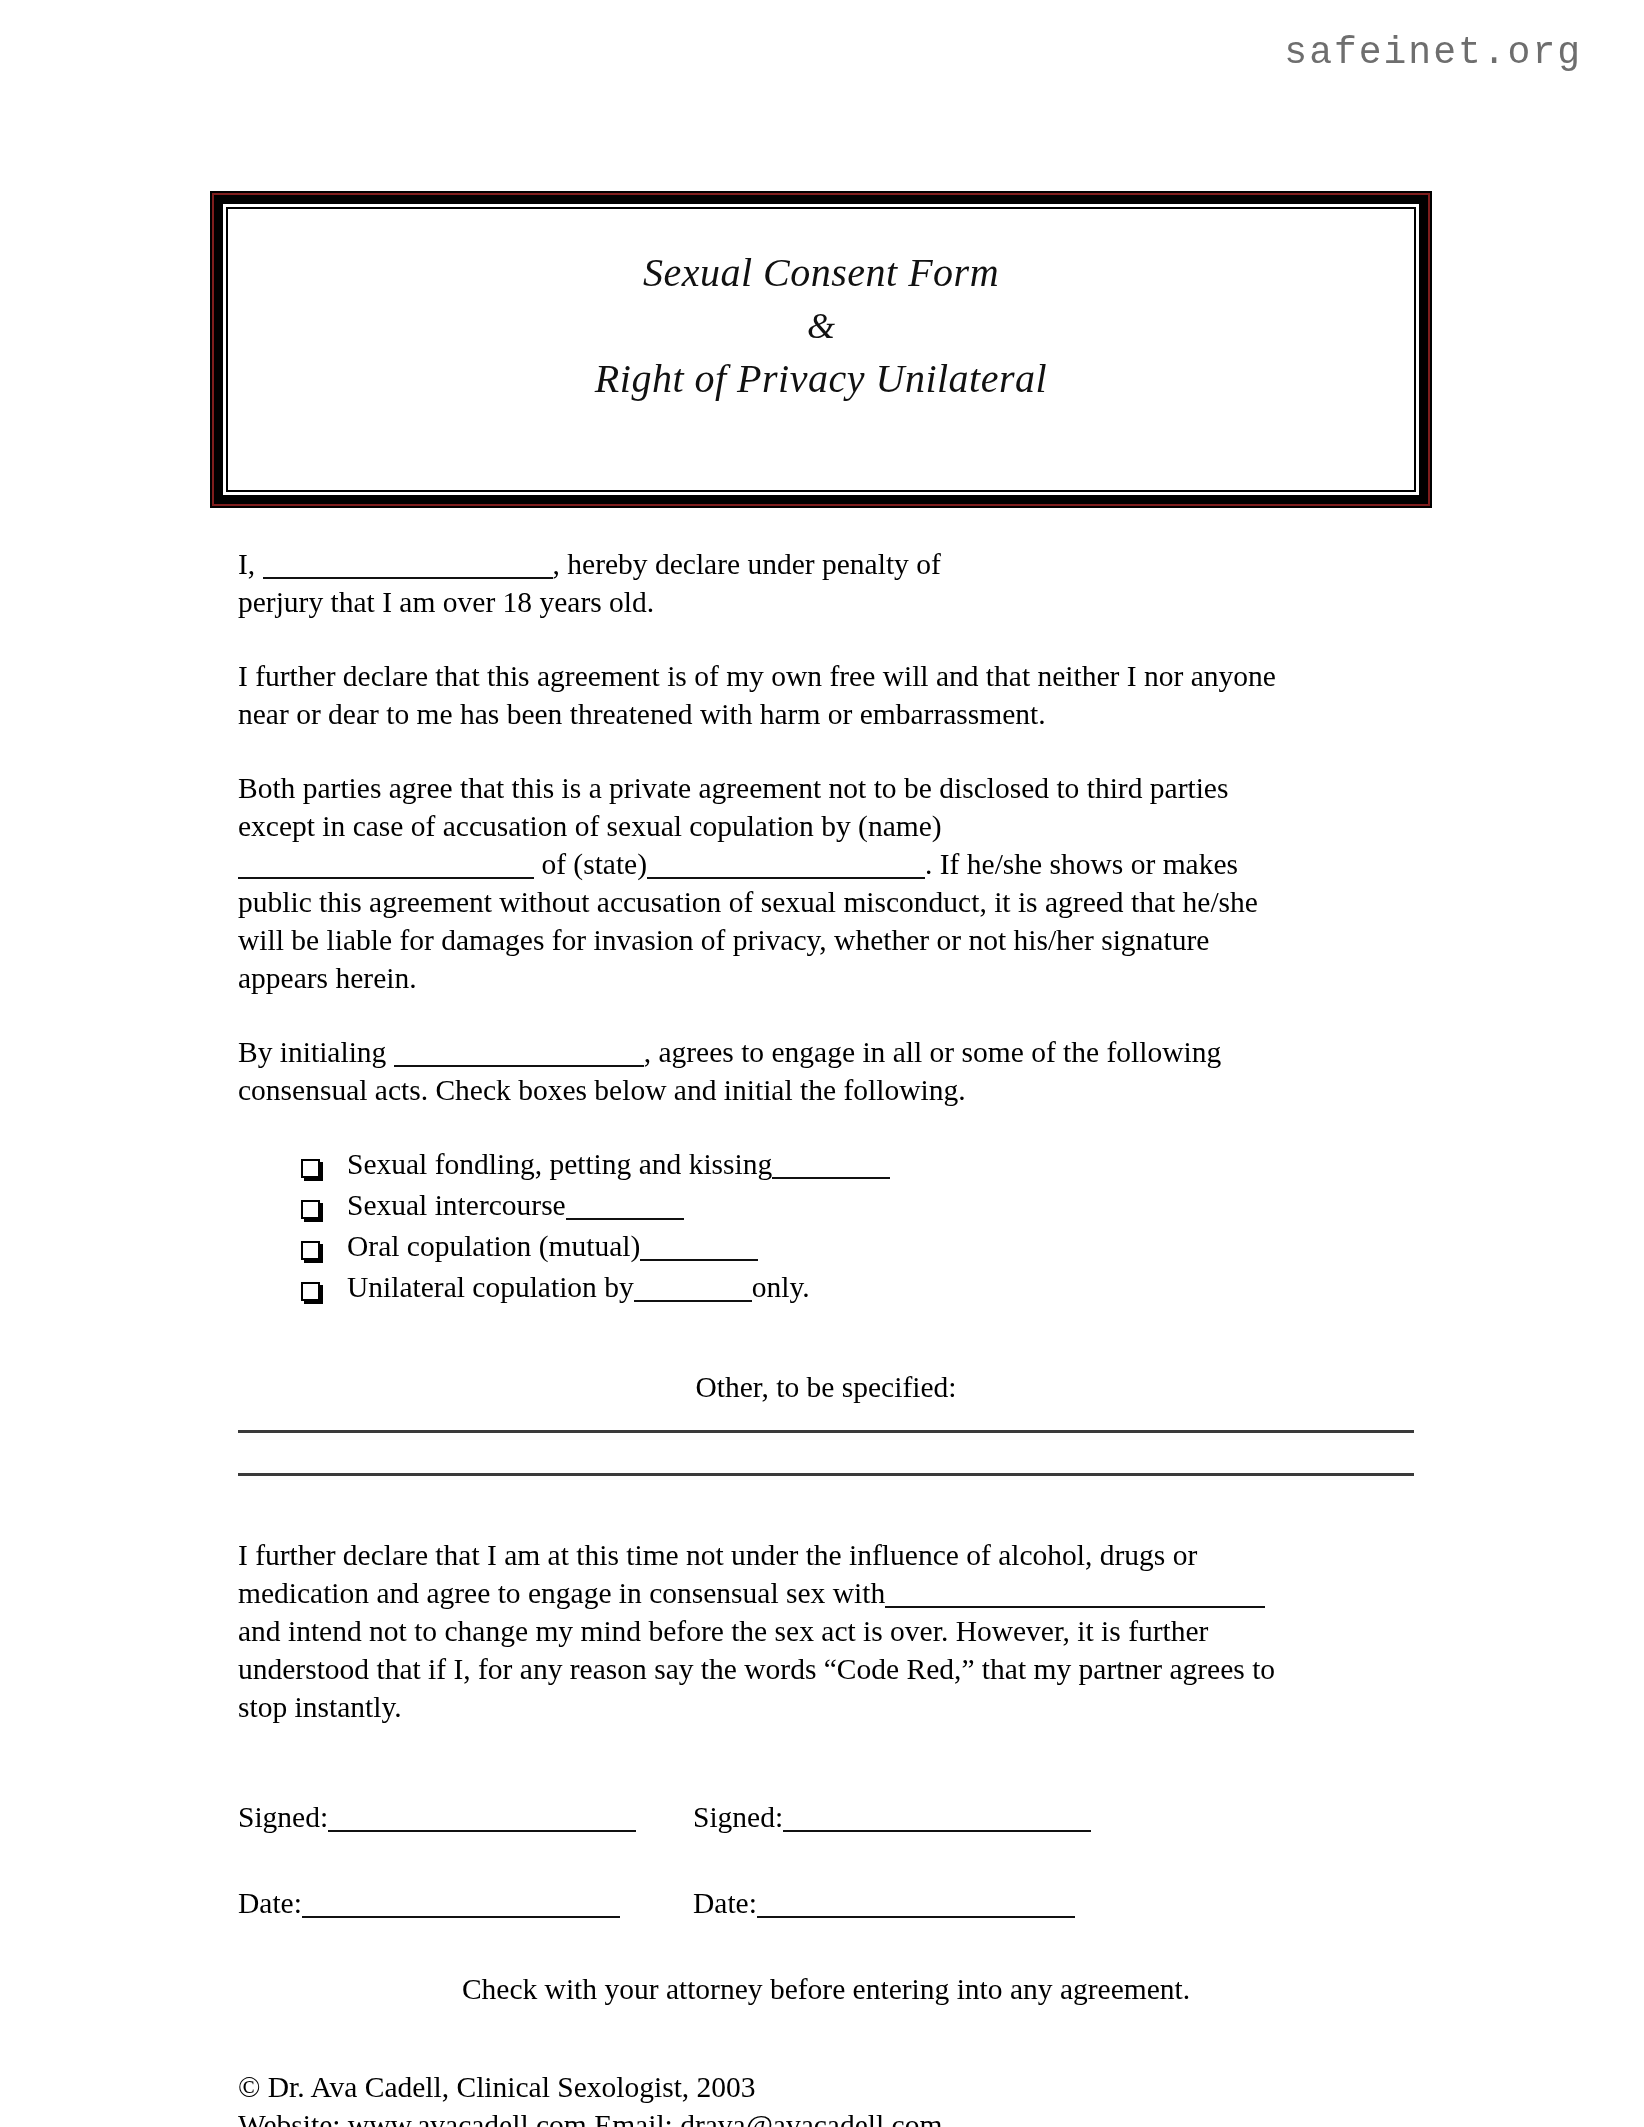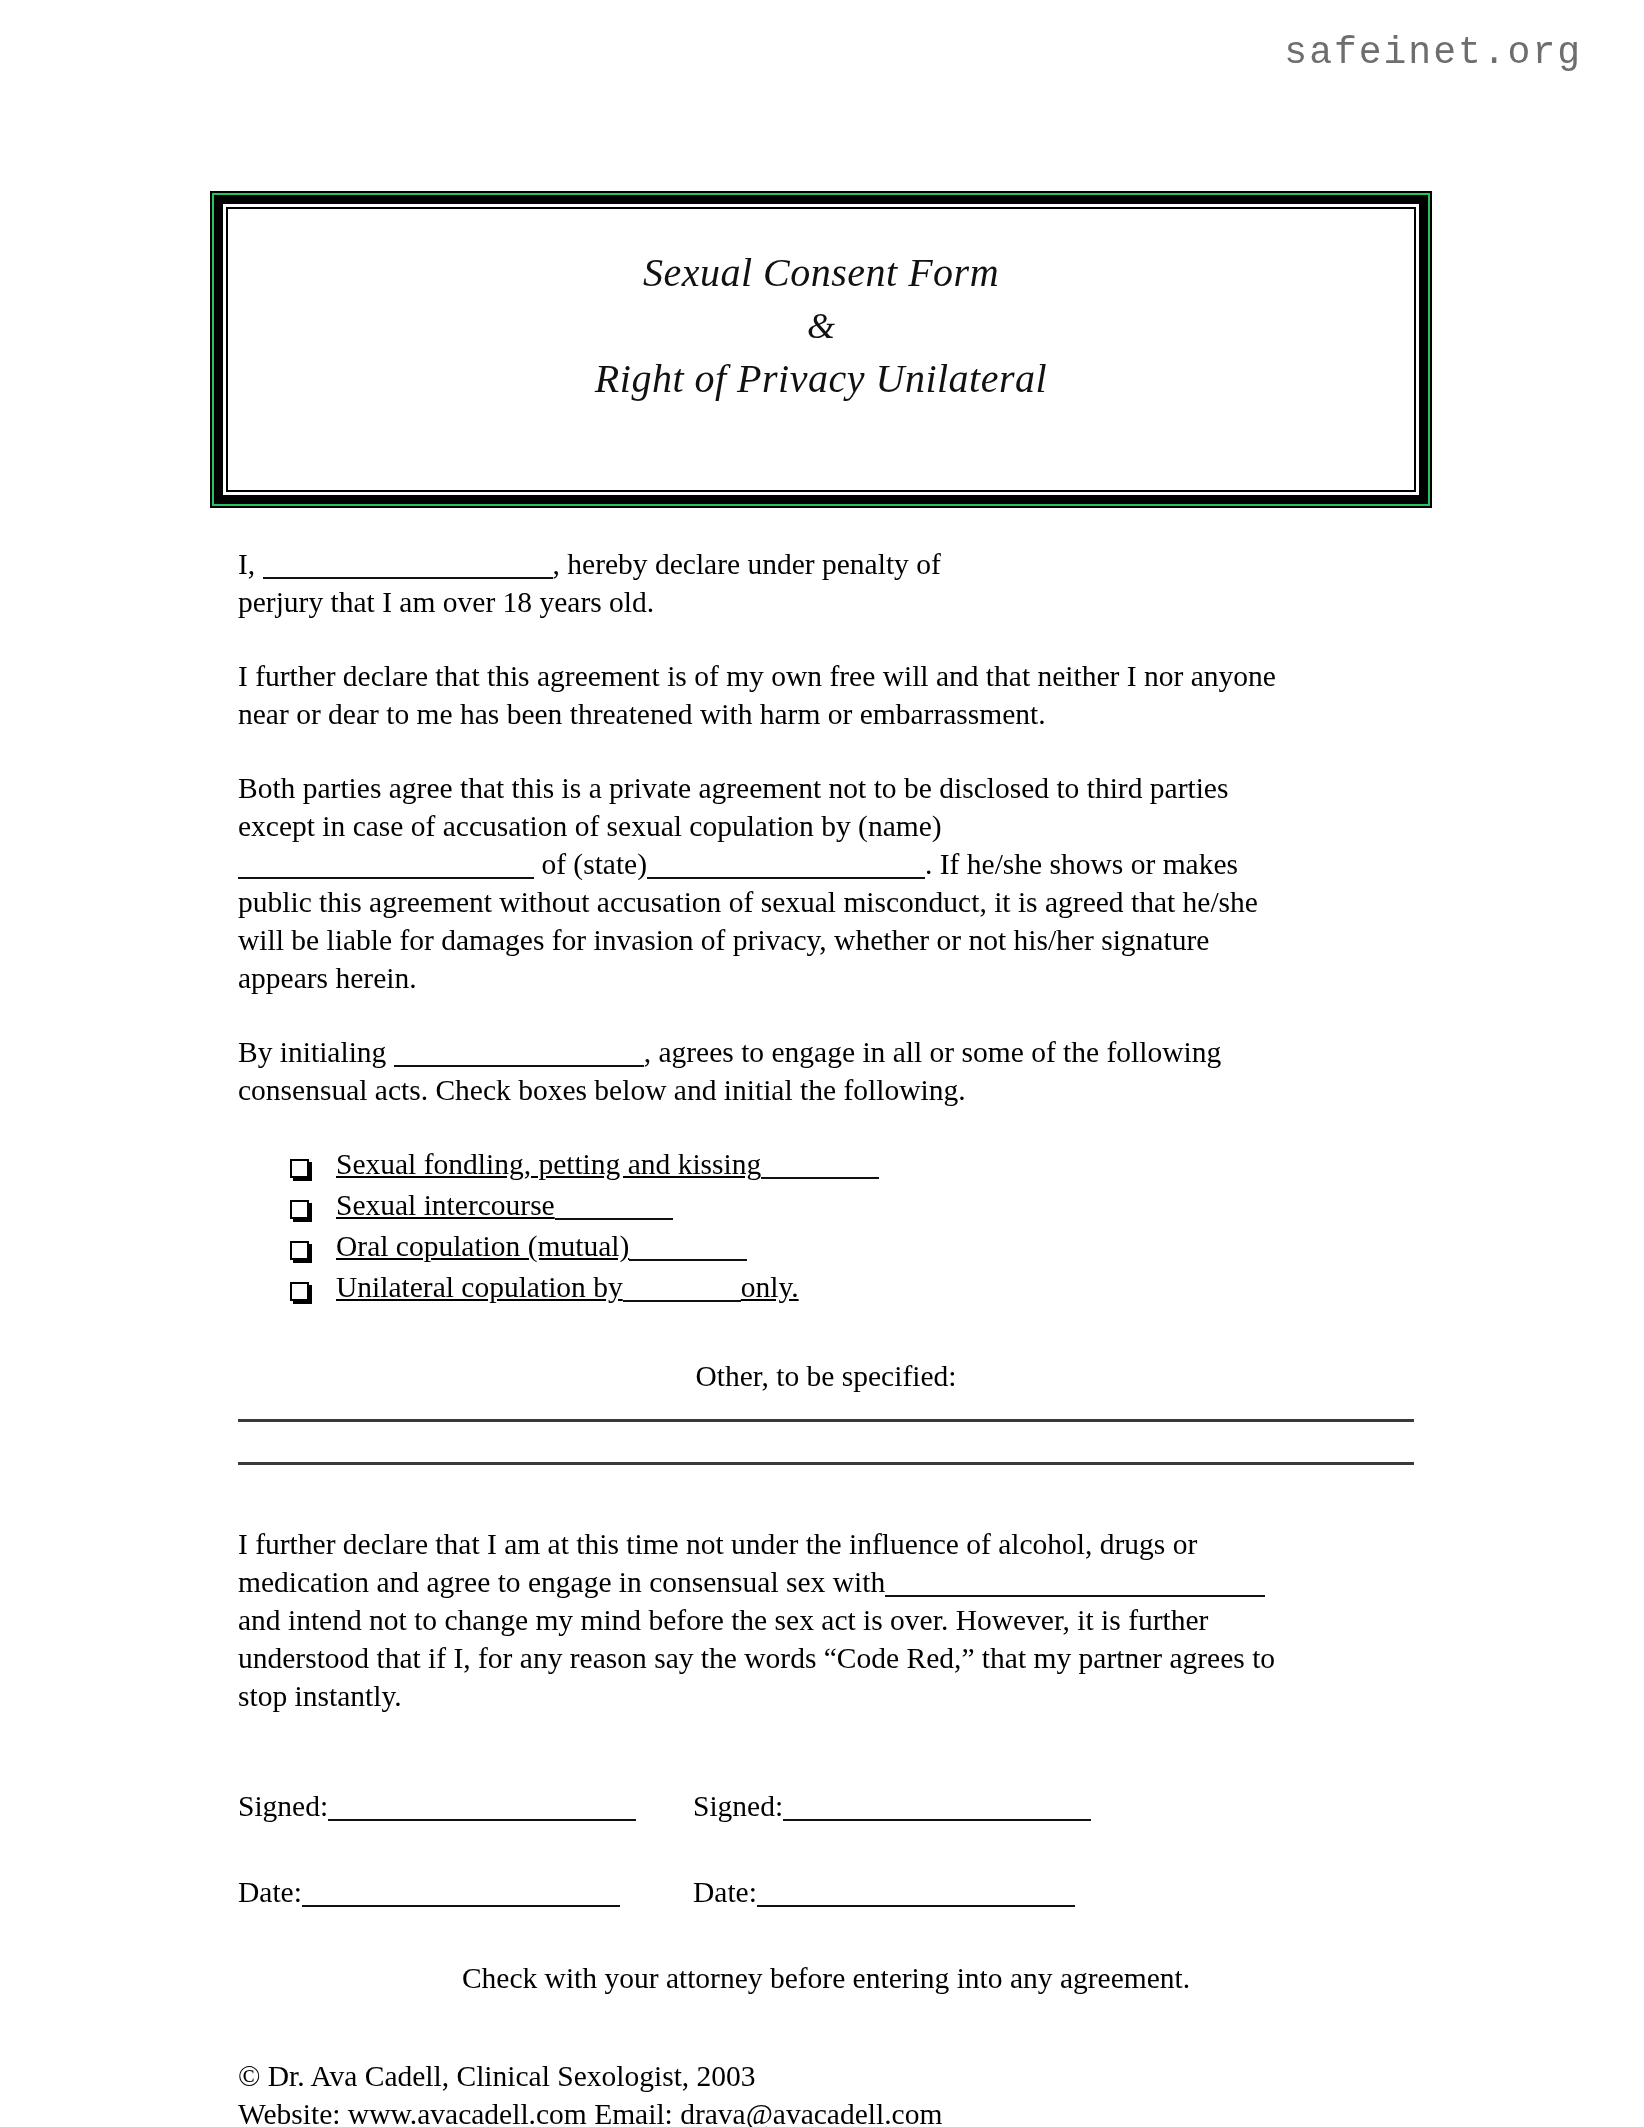--- a/index.html
+++ b/index.html
@@ -33,21 +33,21 @@
   
   .title-frame {
     position: absolute;
     left: 210px;
     top: 191px;
     width: 1222px;
     height: 317px;
     box-sizing: border-box;
     border: 2px solid #000;
     padding: 2px;
-    background: #22c55e;
+    background: #7f1d1d;
   }
   .title-frame-mid {
     width: 100%;
     height: 100%;
     box-sizing: border-box;
     border: 9px solid #000;
     padding: 3px;
     background: #ffffff;
   }
   .title-frame-inner {
@@ -104,24 +104,23 @@
   .b-nameline  { width: 296px; }
   .b-state     { width: 278px; }
   .b-initial   { width: 250px; }
   .b-short     { width: 118px; }
   .b-withwhom  { width: 380px; }
   .b-sign      { width: 308px; }
   .b-date      { width: 318px; }
 
   
   .check-list {
-    margin: 0;
+    margin: 11px;
     padding: 0;
     list-style: none;
-    text-decoration: underline;
   }
   .check-item {
     display: flex;
     align-items: baseline;
     line-height: 38px;
   }
   .check-box-glyph {
     width: 46px;
     flex: 0 0 46px;
     margin-left: 52px;

